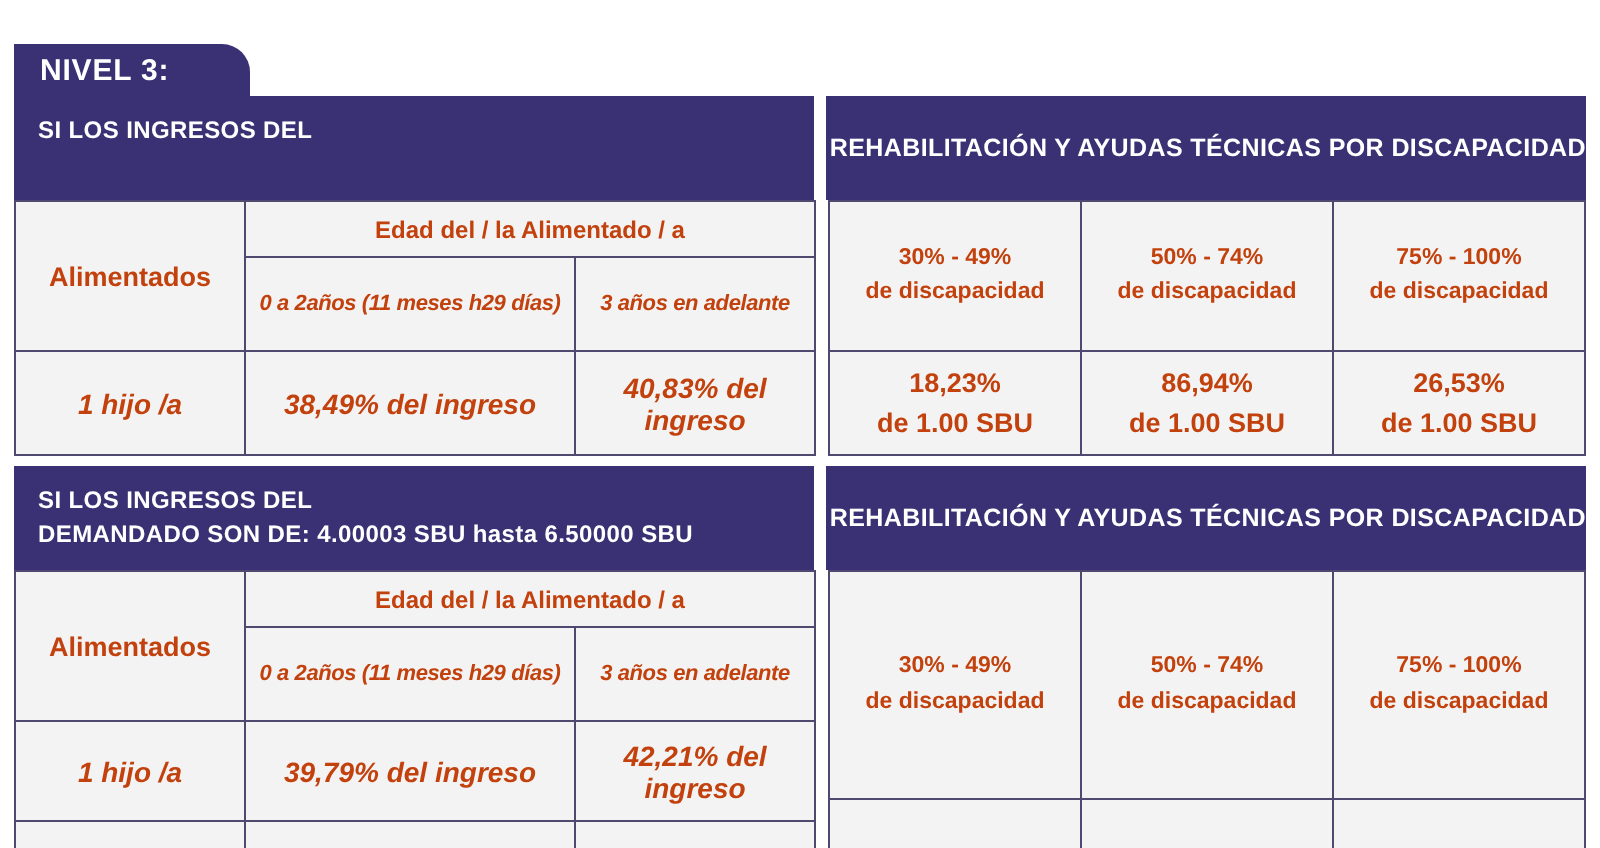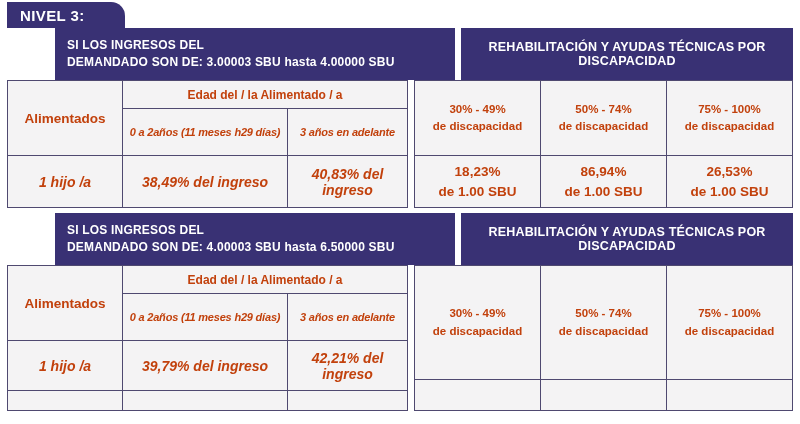--- a/index.html
+++ b/index.html
@@ -11,24 +11,24 @@
   }
   .page { padding: 2px 7px 0 7px; }
   .level { margin-bottom: 5px; }
 
   .tab {
     width: 118px; height: 26px;
     background: #393174;
     border-radius: 0 14px 0 0;
     display: flex; align-items: center;
     padding-left: 13px; box-sizing: border-box;
-    color: #ffffff; font-weight: bold; font-size: 15px; letter-spacing: 0.4px;
-  }
-
-  .header-row { display: flex; gap: 6px; margin-left: 48px; }
+    color: #ffffff; font-weight: bold; font-size: 15px; letter-spacing: 0.4px; margin-top: 20px;
+  }
+
+  .header-row { display: flex; gap: 6px; }
   .header-left {
     width: 400px; height: 52px; box-sizing: border-box;
     background: #393174; color: #ffffff;
     padding: 9px 12px 0 12px;
     font-weight: bold; font-size: 12px; line-height: 1.45; letter-spacing: 0.2px;
   }
   .header-right {
     flex: 1; height: 52px; box-sizing: border-box;
     background: #393174; color: #ffffff;
     display: flex; align-items: center; justify-content: flex-end;
@@ -68,21 +68,20 @@
 
 <div class="page">
 
   <section class="level">
     <div class="tab">
       <span>NIVEL 3:</span>
     </div>
     <div class="header-row">
       <div class="header-left">
         <div>SI LOS INGRESOS DEL</div>
-        <div>DEMANDADO SON DE: 3.00003 SBU hasta 4.00000 SBU</div>
       </div>
       <div class="header-right">
         <span>REHABILITACIÓN Y AYUDAS TÉCNICAS POR DISCAPACIDAD</span>
       </div>
     </div>
     <div class="body-row">
       <table class="tbl-left">
         <colgroup>
             <col style="width:115px">
             <col style="width:165px">

